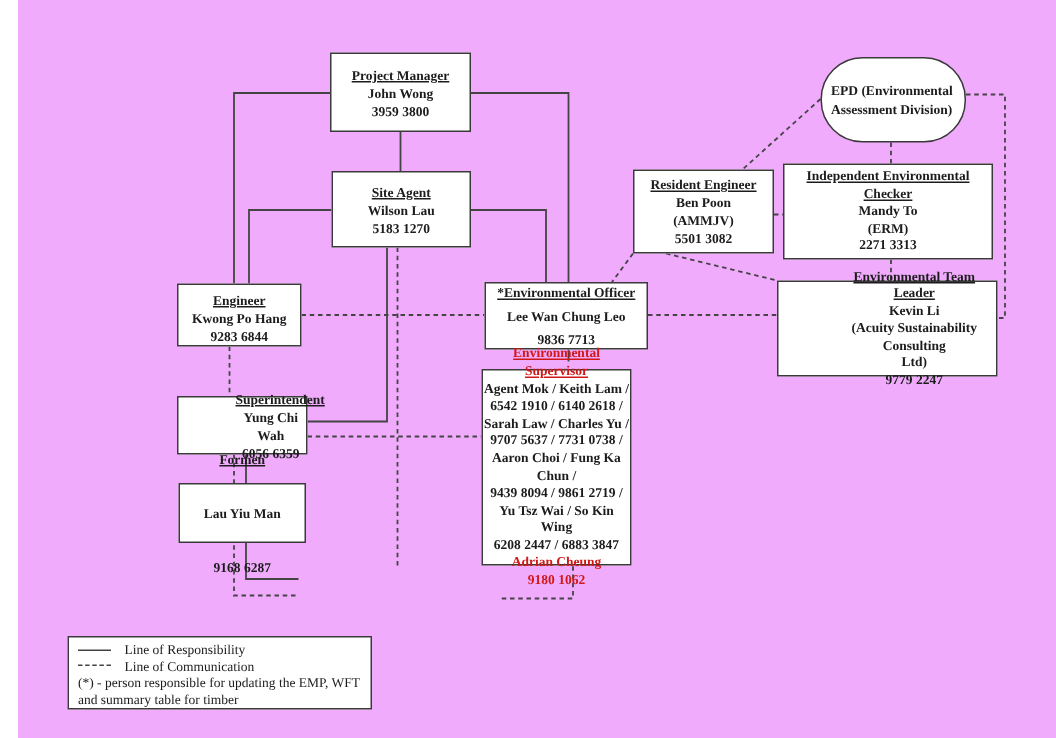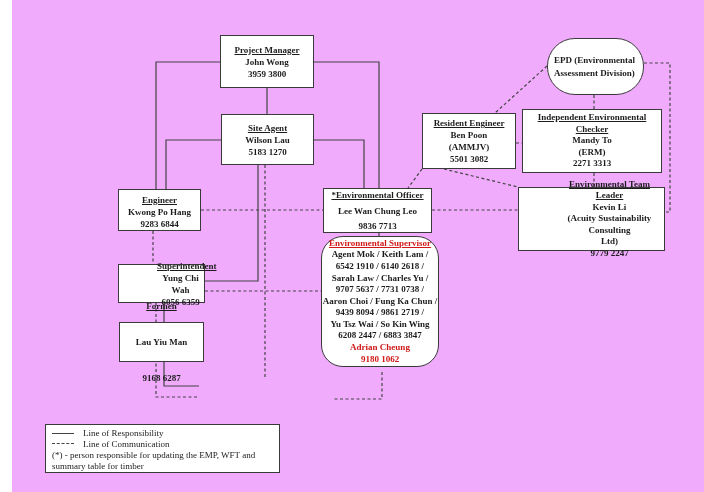--- a/index.html
+++ b/index.html
@@ -25,29 +25,29 @@
   }
   .node .t{text-decoration:underline;text-underline-offset:1px;}
   .red{color:#d01818;}
   
   #n-pm{left:208px;top:35px;width:94px;height:53px;}
   #n-sa{left:209px;top:114px;width:93px;height:51px;}
   #n-eng{left:106px;top:189px;width:83px;height:42px;justify-content:flex-end;}
   #n-sup{left:106px;top:264px;width:87px;height:39px;padding-left:38px;}
   #n-for{left:107px;top:322px;width:85px;height:40px;gap:24px;}
   #n-eo{left:311px;top:188px;width:109px;height:45px;justify-content:space-between;}
-  #n-es{left:309px;top:236px;width:118px;height:131px;line-height:11.6px;border-radius:22px;}
+  #n-es{left:309px;top:246px;width:100px;height:131px;line-height:11.6px;}
   #n-sc{left:187px;top:378px;width:133px;height:40px;line-height:11.5px;}
   #n-re{left:410px;top:113px;width:94px;height:56px;}
   #n-epd{left:535px;top:38px;width:97px;height:57px;text-align:left;padding-left:6px;line-height:13px;border-radius:28px;}
   #n-iec{left:510px;top:109px;width:140px;height:64px;line-height:11.5px;}
   #n-etl{left:506px;top:187px;width:147px;height:64px;line-height:11.5px;padding-left:36px;}
   
   #legend{
-    position:absolute;left:33px;top:424px;width:235px;height:49px;
+    position:absolute;left:33px;top:424px;width:203px;height:49px;
     box-sizing:border-box;border:1.4px solid #3a3a3a;background:#fff;z-index:1;
     font-size:9px;color:#1c1c1c;padding:3px 5px 18px 6px;line-height:10.5px;
   }
   .lg-row{display:flex;align-items:center;}
   .swatch{display:inline-block;width:22px;margin-right:9px;height:0;}
   .swatch.solid{border-top:1.2px solid #444;}
   .swatch.dashed{border-top:1.2px dashed #444;}
   .lg-note{margin-top:1px;}
 </style>
 </head>

